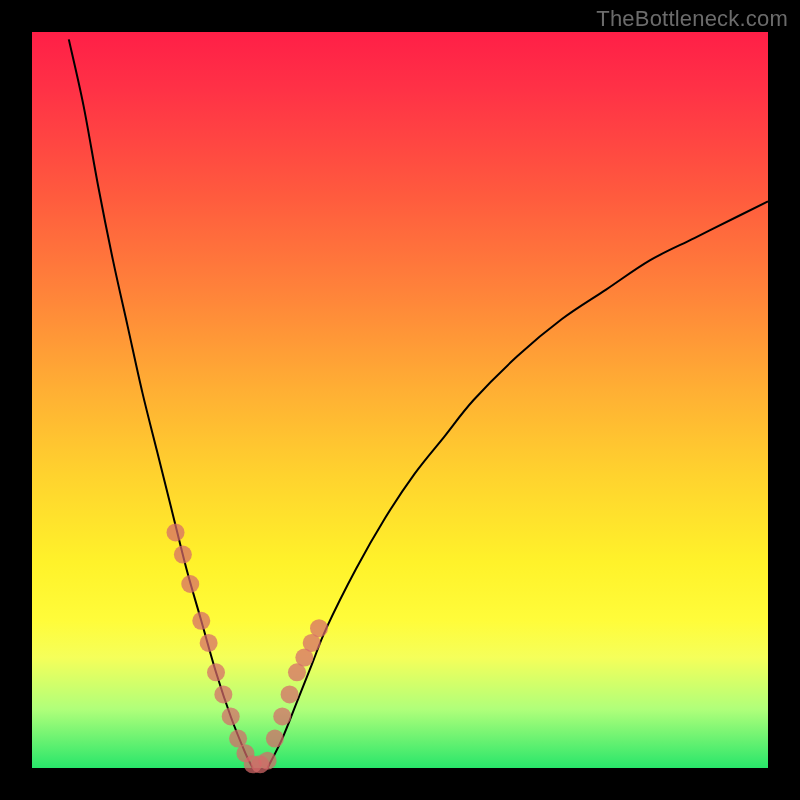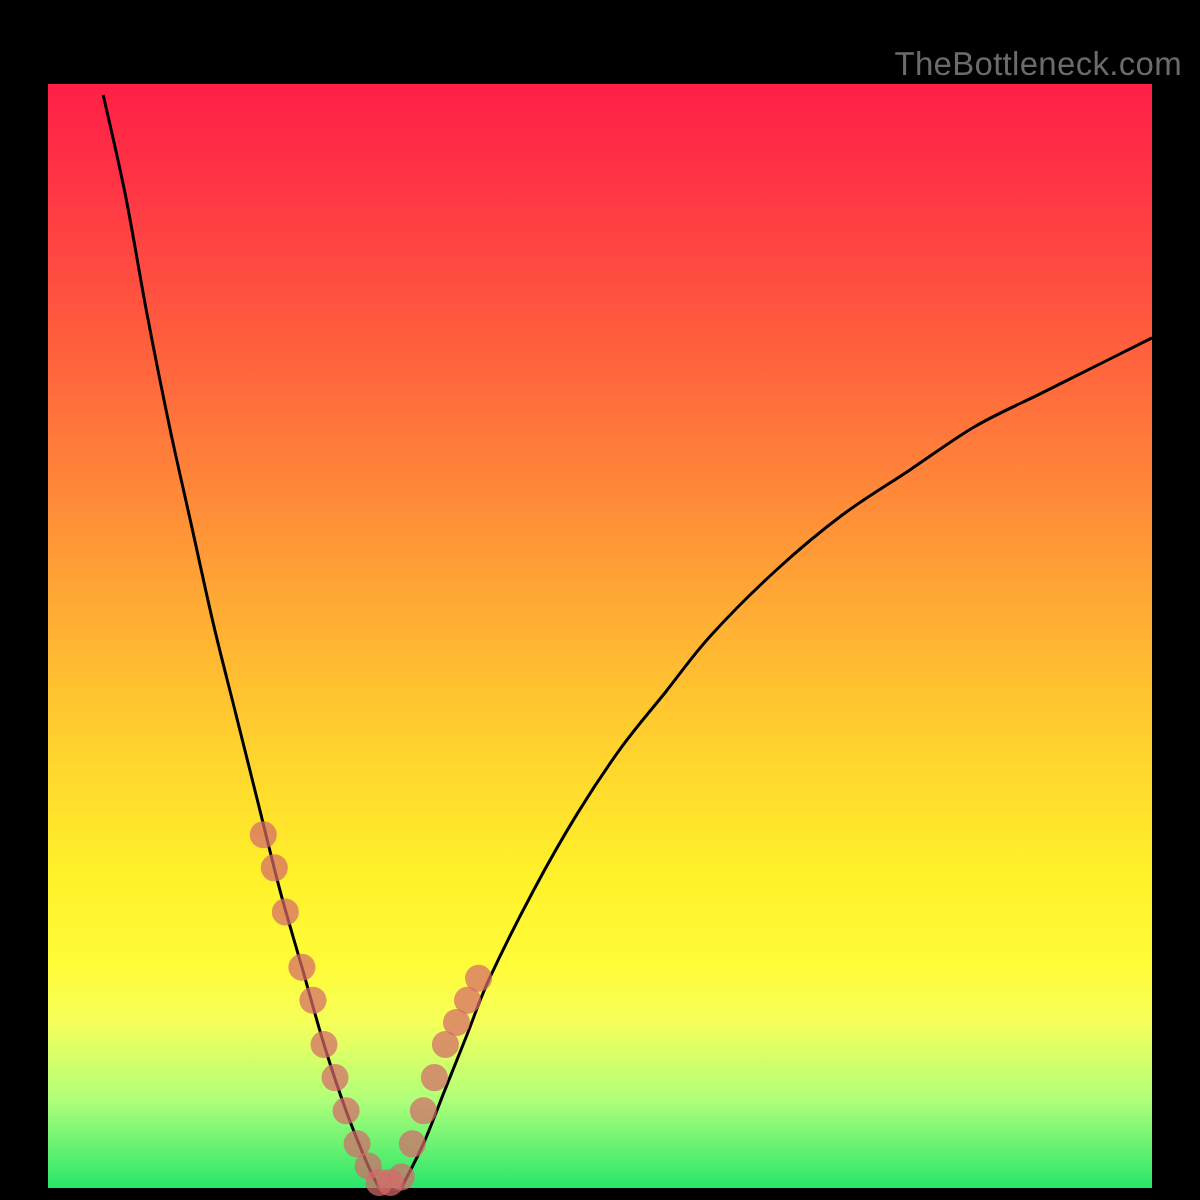--- a/index.html
+++ b/index.html
@@ -9,21 +9,20 @@
     height: 800px;
     overflow: hidden;
     font-family: Arial, Helvetica, sans-serif;
     background: #000;
   }
   .frame {
     position: relative;
     width: 800px;
     height: 570px;
     background: #000;
-    margin-top: 24px;
   }
   .plot {
     position: absolute;
     left: 32px;
     top: 32px;
     width: 736px;
     height: 736px;
     background: linear-gradient(to bottom,
       #ff1f47 0%,
       #ff3246 8%,

